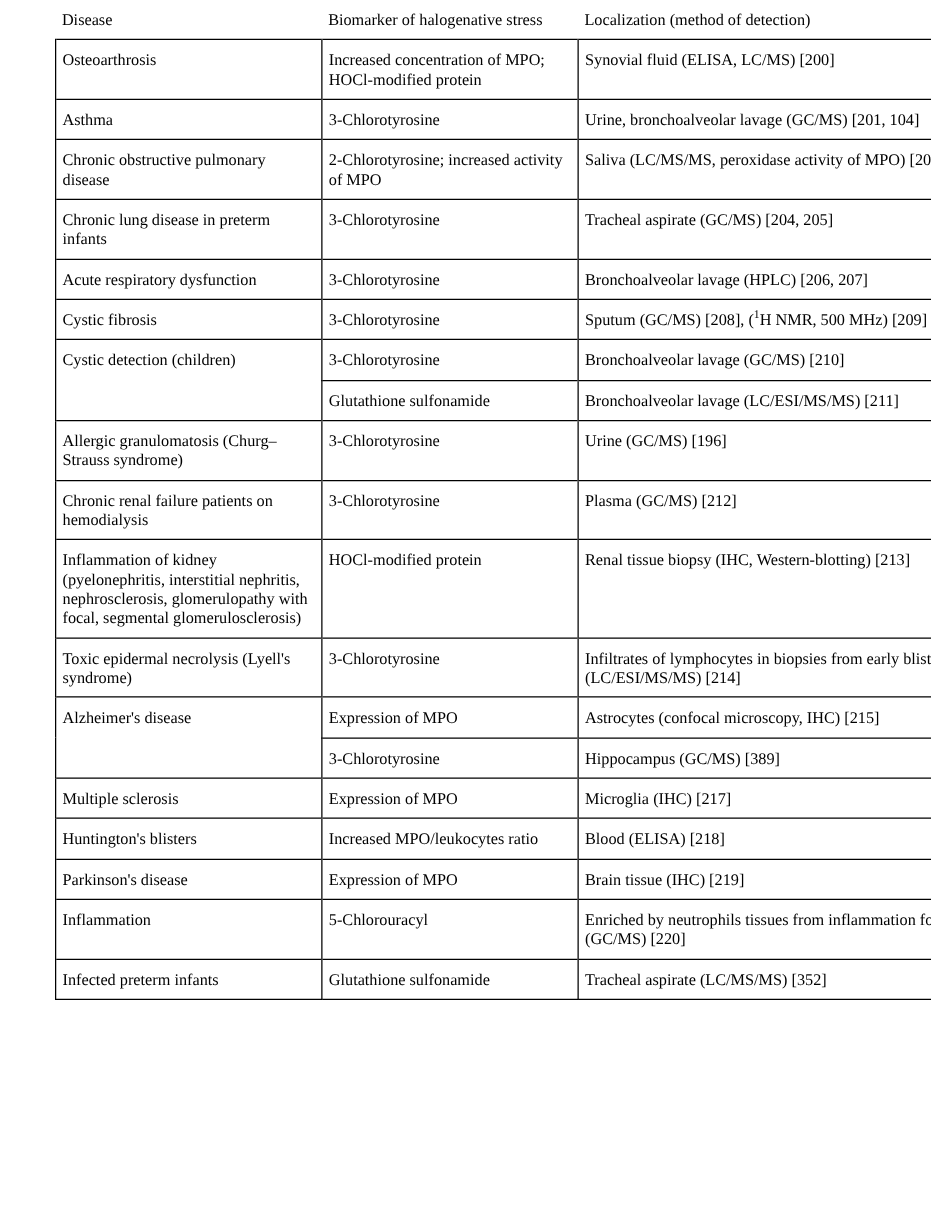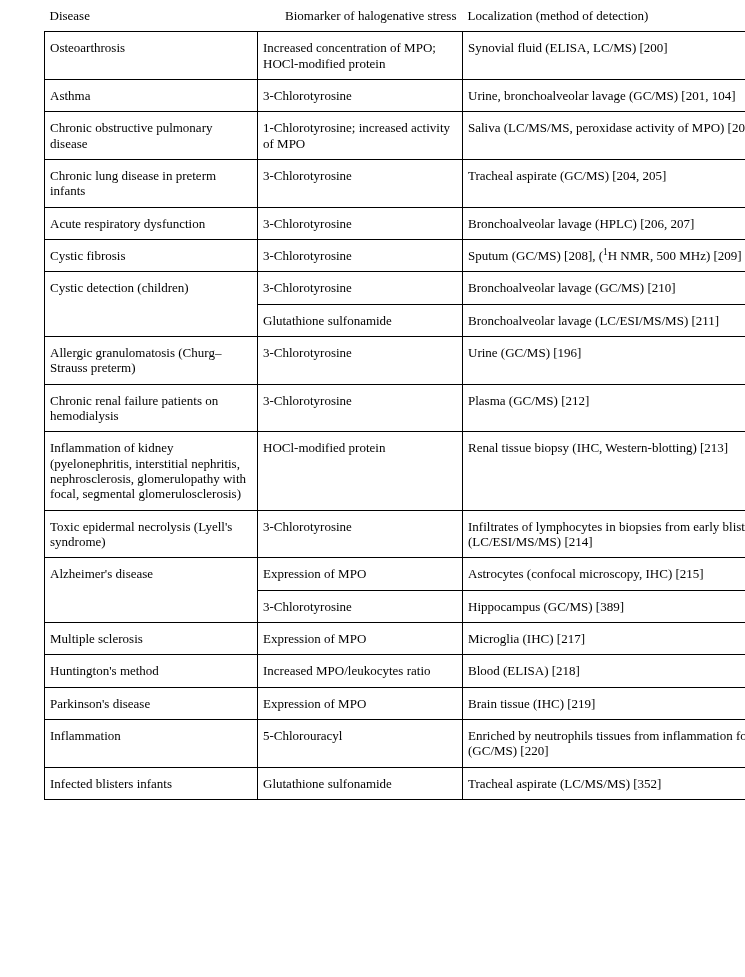--- a/index.html
+++ b/index.html
@@ -57,21 +57,21 @@
   
   thead th {
     text-align: center;
     padding: 9px 6px 9px 6px;
     border-left: none !important;
     border-right: none !important;
   }
   thead tr {
     border-bottom: 1.4px solid #000;
   }
-  thead th.hcell-2 { border-left: none; text-align: right; }
+  thead th.hcell-2 { border-left: none; }
 
   
   tr.grp > td {
     border-top: 1.4px solid #000;
   }
   
   tr.sub > td {
     border-top: 0.9px solid #000;
   }
   tr.last-row > td {
@@ -104,21 +104,21 @@
           <td>Increased concentration of MPO; HOCl-modified protein</td>
           <td>Synovial fluid (ELISA, LC/MS) [200]</td>
         </tr>
         <tr class="grp">
           <td class="disease-cell">Asthma</td>
           <td>3-Chlorotyrosine</td>
           <td>Urine, bronchoalveolar lavage (GC/MS) [201, 104]</td>
         </tr>
         <tr class="grp">
           <td class="disease-cell">Chronic obstructive pulmonary disease</td>
-          <td>1-Chlorotyrosine; increased activity of MPO</td>
+          <td>2-Chlorotyrosine; increased activity of MPO</td>
           <td>Saliva (LC/MS/MS, peroxidase activity of MPO) [203]</td>
         </tr>
         <tr class="grp">
           <td class="disease-cell">Chronic lung disease in preterm infants</td>
           <td>3-Chlorotyrosine</td>
           <td>Tracheal aspirate (GC/MS) [204, 205]</td>
         </tr>
         <tr class="grp">
           <td class="disease-cell">Acute respiratory dysfunction</td>
           <td>3-Chlorotyrosine</td>
@@ -132,21 +132,21 @@
         <tr class="grp">
           <td class="disease-cell" rowspan="2">Cystic detection (children)</td>
           <td>3-Chlorotyrosine</td>
           <td>Bronchoalveolar lavage (GC/MS) [210]</td>
         </tr>
         <tr class="sub">
           <td>Glutathione sulfonamide</td>
           <td>Bronchoalveolar lavage (LC/ESI/MS/MS) [211]</td>
         </tr>
         <tr class="grp">
-          <td class="disease-cell">Allergic granulomatosis (Churg–Strauss preterm)</td>
+          <td class="disease-cell">Allergic granulomatosis (Churg–Strauss syndrome)</td>
           <td>3-Chlorotyrosine</td>
           <td>Urine (GC/MS) [196]</td>
         </tr>
         <tr class="grp">
           <td class="disease-cell">Chronic renal failure patients on hemodialysis</td>
           <td>3-Chlorotyrosine</td>
           <td>Plasma (GC/MS) [212]</td>
         </tr>
         <tr class="grp">
           <td class="disease-cell">Inflammation of kidney (pyelonephritis, interstitial nephritis, nephrosclerosis, glomerulopathy with focal, segmental glomerulosclerosis)</td>
@@ -166,34 +166,34 @@
         <tr class="sub">
           <td>3-Chlorotyrosine</td>
           <td>Hippocampus (GC/MS) [389]</td>
         </tr>
         <tr class="grp">
           <td class="disease-cell">Multiple sclerosis</td>
           <td>Expression of MPO</td>
           <td>Microglia (IHC) [217]</td>
         </tr>
         <tr class="grp">
-          <td class="disease-cell">Huntington's method</td>
+          <td class="disease-cell">Huntington's blisters</td>
           <td>Increased MPO/leukocytes ratio</td>
           <td>Blood (ELISA) [218]</td>
         </tr>
         <tr class="grp">
           <td class="disease-cell">Parkinson's disease</td>
           <td>Expression of MPO</td>
           <td>Brain tissue (IHC) [219]</td>
         </tr>
         <tr class="grp">
           <td class="disease-cell">Inflammation</td>
           <td>5-Chlorouracyl</td>
           <td>Enriched by neutrophils tissues from inflammation foci (GC/MS) [220]</td>
         </tr>
         <tr class="grp last-row">
-          <td class="disease-cell">Infected blisters infants</td>
+          <td class="disease-cell">Infected preterm infants</td>
           <td>Glutathione sulfonamide</td>
           <td>Tracheal aspirate (LC/MS/MS) [352]</td>
         </tr>
       </tbody>
   </table>
 </div>
 
 </body></html>

